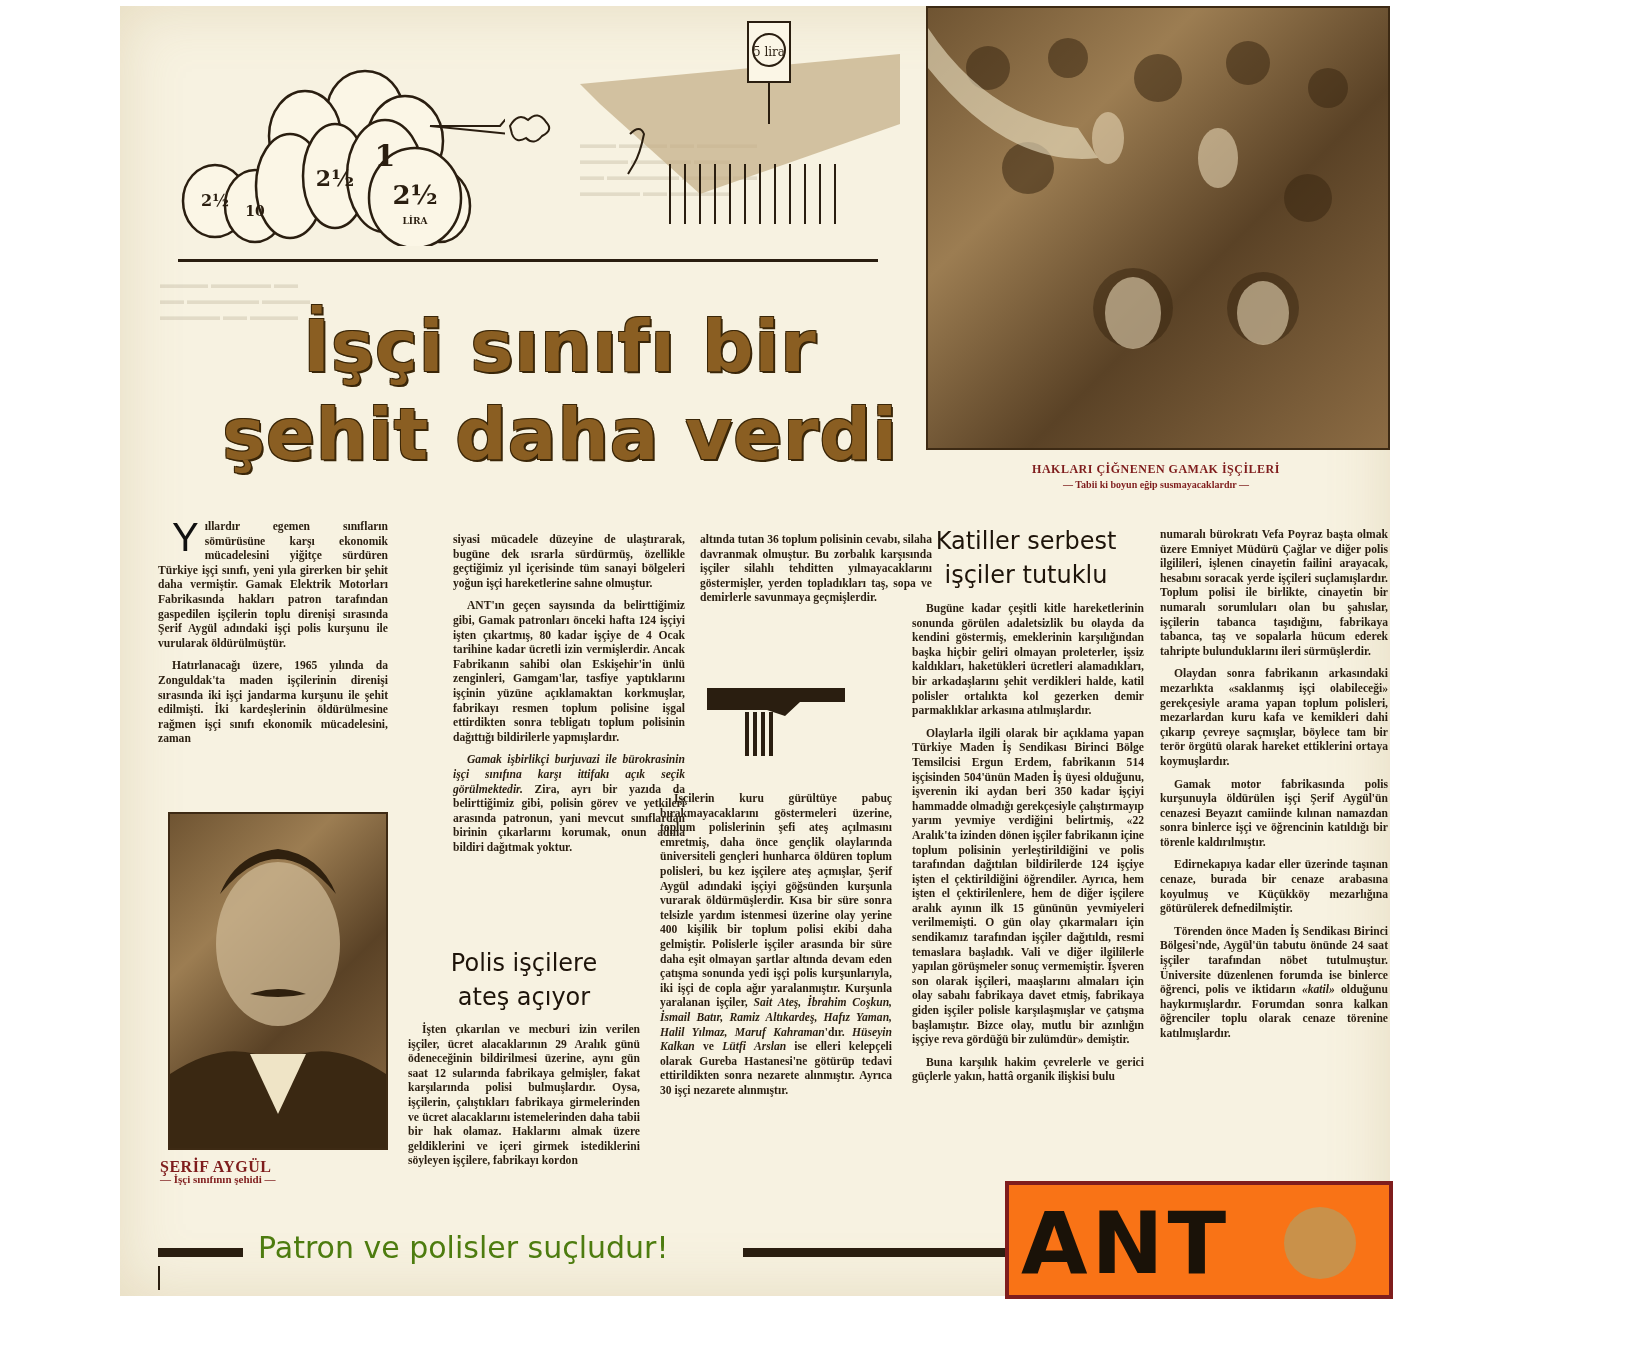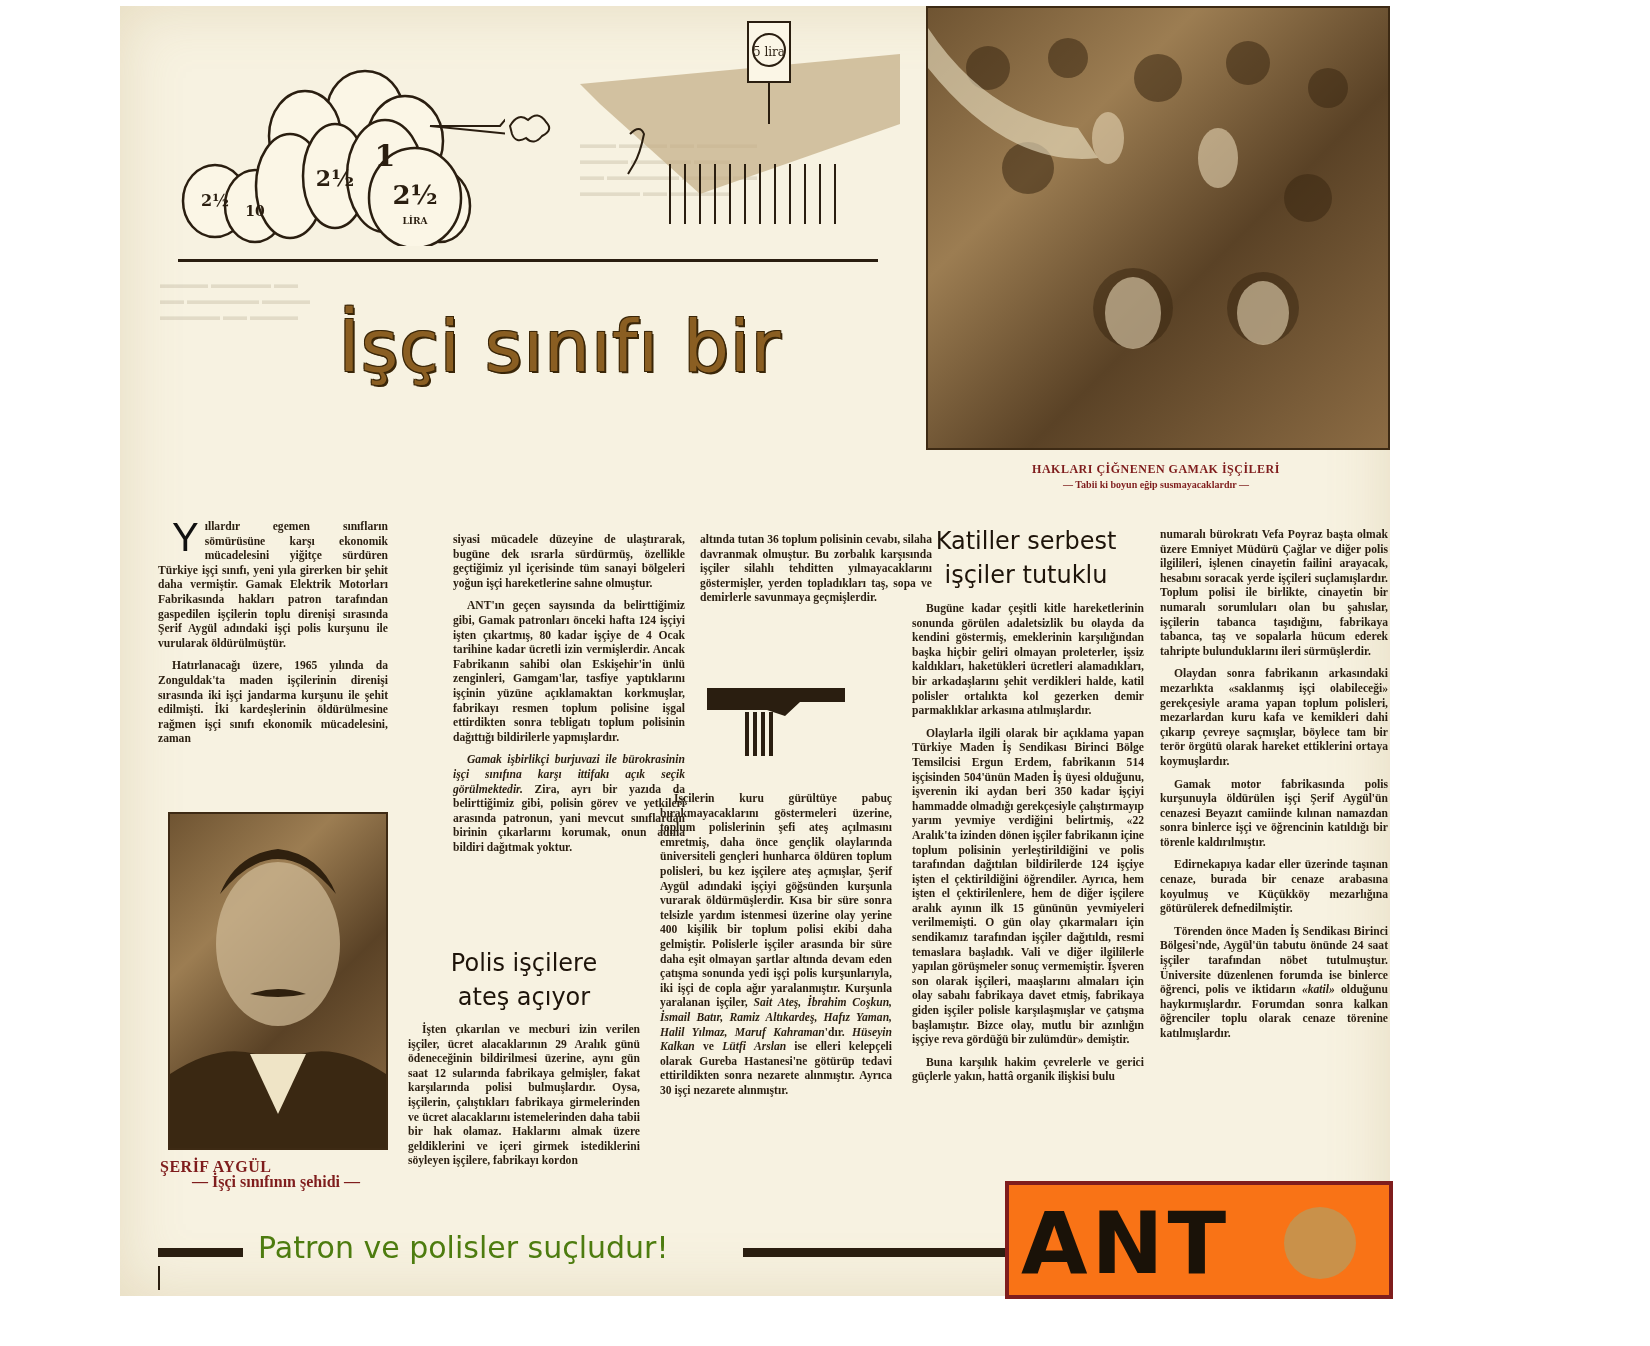--- a/index.html
+++ b/index.html
@@ -6,21 +6,21 @@
   body{width:1650px;height:1346px;position:relative;overflow:hidden;font-family:"Liberation Serif",serif;}
   #page{position:absolute;left:120px;top:6px;width:1270px;height:1290px;background:#f7f2e1;
     box-shadow:inset 0 0 60px rgba(180,150,90,0.25);}
   .abs{position:absolute;}
   .col{position:absolute;font-family:"Liberation Serif",serif;font-weight:bold;font-size:11.6px;line-height:14.6px;color:#2a1e10;text-align:justify;}
   .col p{margin:0 0 8px 0;text-indent:14px;}
   .col p.noind{text-indent:0;}
   .ital{font-style:italic;}
   .dropcap{float:left;font-family:"Liberation Sans",sans-serif;font-size:40px;line-height:34px;margin:0 6px 0 14px;color:#111;font-weight:normal;}
   .subhead{position:absolute;font-family:"DejaVu Sans",sans-serif;color:#1e140a;text-align:center;font-size:24px;line-height:34px;}
-  .headline{position:absolute;left:90px;top:296px;width:700px;font-family:"DejaVu Sans",sans-serif;font-weight:normal;color:#8a5e22;
+  .headline{position:absolute;left:90px;top:296px;width:700px;font-family:"DejaVu Sans",sans-serif;font-weight:bold;color:#8a5e22;
     font-size:72px;line-height:88px;text-align:center;letter-spacing:1px;
     text-shadow:2px 2px 0 #3a2608,-1px -1px 0 #3a2608,1px -1px 0 #3a2608,-1px 1px 0 #3a2608;}
   .photo{background:linear-gradient(135deg,#6f5432 0%,#9c7d52 30%,#5a4226 60%,#8c6c44 100%);border:2px solid #3d2a14;}
   .ghost{position:absolute;color:rgba(120,100,70,0.16);font-family:"Liberation Serif",serif;font-size:12px;line-height:16px;}
   .rule{position:absolute;background:#2a1e10;}
   .caption{position:absolute;font-family:"Liberation Serif",serif;font-weight:bold;color:#7f1d1d;text-align:center;}
   .footer-banner{position:absolute;left:38px;top:1220px;width:1120px;height:50px;}
   .ant-logo{position:absolute;left:885px;top:1175px;width:380px;height:110px;background:#f97316;border:4px solid #7f1d1d;}
 </style>
 </head>
@@ -72,20 +72,21 @@
         <path d="M90 150 l0 60 M105 150 l0 60 M120 150 l0 60 M135 150 l0 60 M150 150 l0 60 M165 150 l0 60 M180 150 l0 60 M195 150 l0 60 M210 150 l0 60 M225 150 l0 60 M240 150 l0 60 M255 150 l0 60"></path>
         <path d="M50 120 q10 -10 14 0 q-4 20 -10 30 l-6 10"></path>
       </g>
     </svg>
   </div>
 
   <div class="rule" style="left:58px;top:253px;width:700px;height:3px;"></div>
 
   <div class="headline">
     <div>İşçi sınıfı bir</div>
+    <div>şehit daha verdi</div>
   </div>
 
   <div class="abs photo" style="left:806px;top:0px;width:460px;height:440px;">
     <svg width="460" height="440" viewBox="0 0 460 440">
       <g fill="#3b2812" opacity="0.55">
         <circle cx="60" cy="60" r="22"></circle>
           <circle cx="140" cy="50" r="20"></circle>
           <circle cx="230" cy="70" r="24"></circle>
         <circle cx="320" cy="55" r="22"></circle>
           <circle cx="400" cy="80" r="20"></circle>
@@ -114,21 +115,21 @@
   <div class="abs photo" style="left:48px;top:806px;width:216px;height:334px;">
     <svg width="216" height="334" viewBox="0 0 216 334">
       <ellipse cx="108" cy="130" rx="62" ry="82" fill="#cdb894" opacity="0.75"></ellipse>
       <path d="M50 80 Q108 10 166 80 Q150 40 108 35 Q66 40 50 80Z" fill="#2f200e"></path>
       <path d="M80 180 q28 -10 56 0 q-28 6 -56 0z" fill="#2f200e"></path>
       <path d="M0 334 L0 260 Q60 220 108 250 Q156 220 216 260 L216 334Z" fill="#3a2812"></path>
       <path d="M80 240 L108 300 L136 240 Z" fill="#efe4c6"></path>
     </svg>
   </div>
   <div class="caption" style="left:40px;top:1152px;width:200px;text-align:left;font-size:16px;letter-spacing:0.5px;">ŞERİF AYGÜL</div>
-  <div class="caption" style="left:40px;top:1167px;width:200px;text-align:right;font-size:16px;">— İşçi sınıfının şehidi —</div>
+  <div class="caption" style="left:40px;top:1167px;width:200px;text-align:left;font-size:11px;">— İşçi sınıfının şehidi —</div>
 
   <div class="col" style="left:288px;top:527px;width:232px;margin-left:45px;">
     <p class="noind">siyasi mücadele düzeyine de ulaştırarak, bugüne dek ısrarla sürdürmüş, özellikle geçtiğimiz yıl içerisinde tüm sanayi bölgeleri yoğun işçi hareketlerine sahne olmuştur.</p>
     <p>ANT'ın geçen sayısında da belirttiğimiz gibi, Gamak patronları önceki hafta 124 işçiyi işten çıkartmış, 80 kadar işçiye de 4 Ocak tarihine kadar ücretli izin vermişlerdir. Ancak Fabrikanın sahibi olan Eskişehir'in ünlü zenginleri, Gamgam'lar, tasfiye yaptıklarını işçinin yüzüne açıklamaktan korkmuşlar, fabrikayı resmen toplum polisine işgal ettirdikten sonra tebligatı toplum polisinin dağıttığı bildirilerle yapmışlardır.</p>
     <p><span class="ital">Gamak işbirlikçi burjuvazi ile bürokrasinin işçi sınıfına karşı ittifakı açık seçik görülmektedir.</span><span> Zira, ayrı bir yazıda da belirttiğimiz gibi, polisin görev ve yetkileri arasında patronun, yani mevcut sınıflardan birinin çıkarlarını korumak, onun adına bildiri dağıtmak yoktur.</span></p>
   </div>
 
   <div class="subhead" style="left:288px;top:940px;width:232px;">
     <div>Polis işçilere</div>
     <div>ateş açıyor</div>

